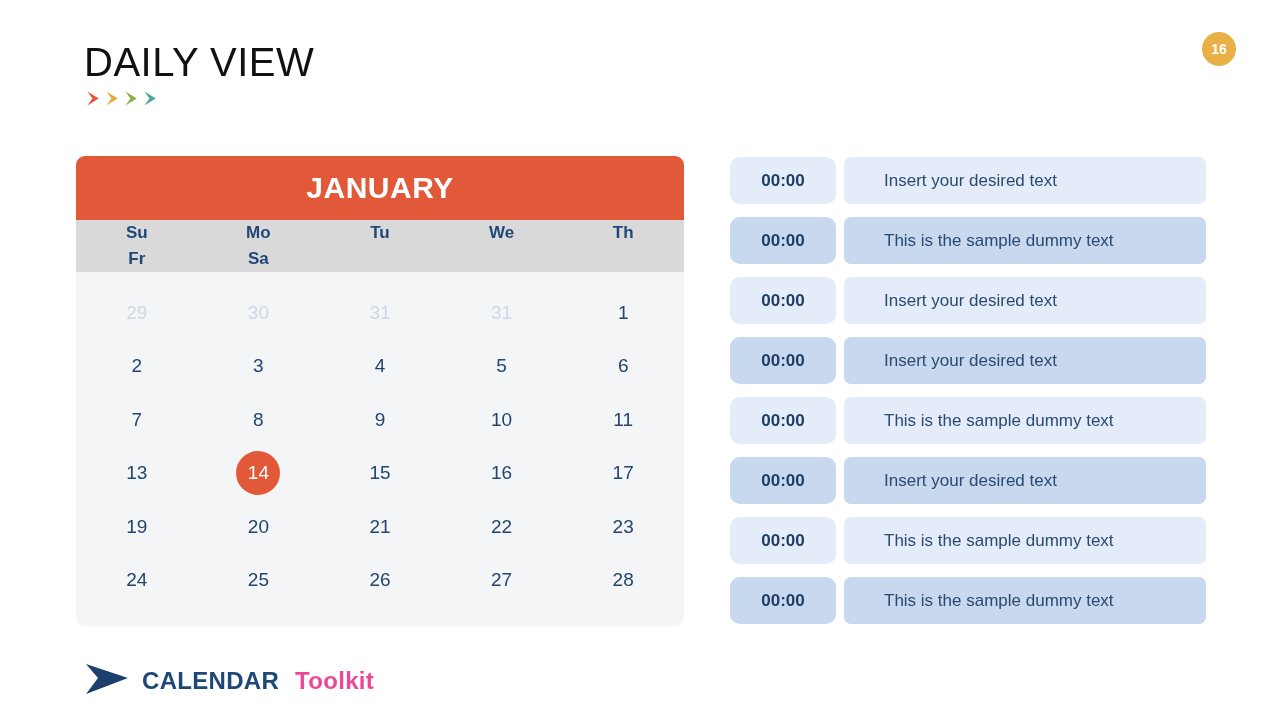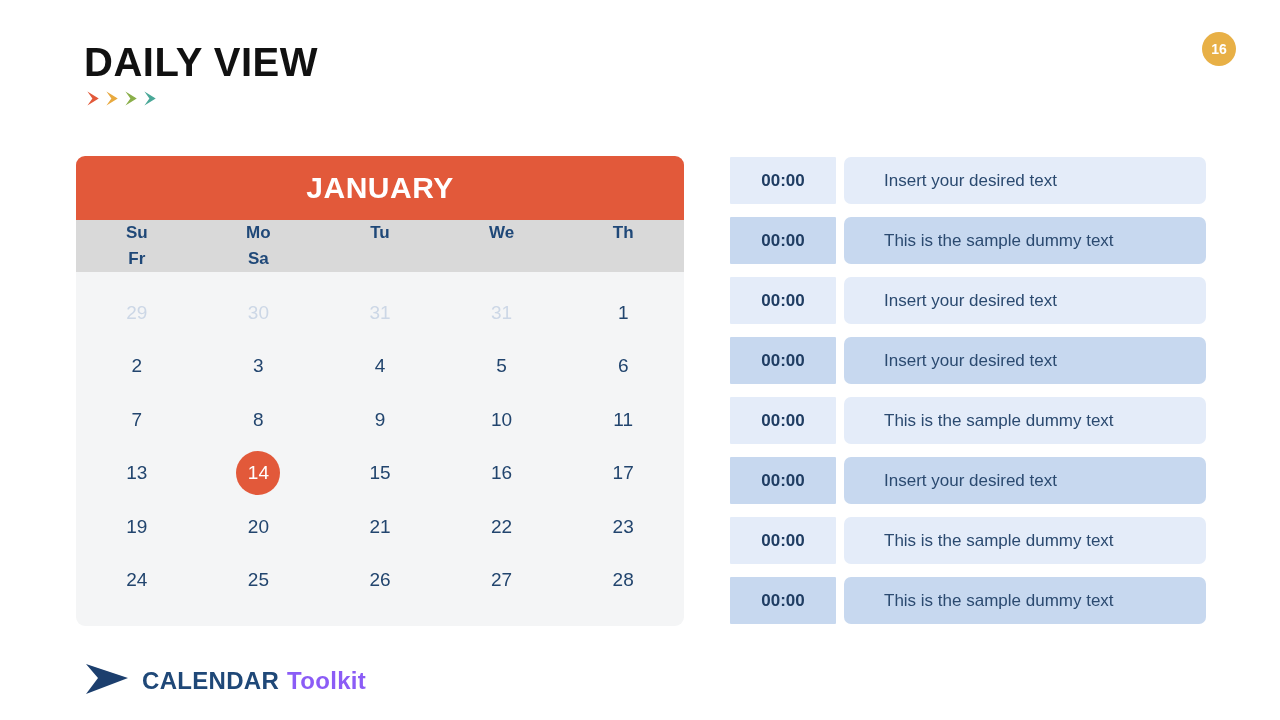--- a/index.html
+++ b/index.html
@@ -15,21 +15,21 @@
     font-family: "Liberation Sans", sans-serif;
     color: #22405f;
   }
 
   
   .slide-title {
     position: absolute;
     left: 84px;
     top: 42px;
     font-size: 40px;
-    font-weight: bold;
+    font-weight: normal;
     letter-spacing: 0.5px;
     color: #111111;
     line-height: 1;
   }
 
   .chevron-row {
     position: absolute;
     left: 86px;
     top: 90px;
     display: flex;
@@ -130,21 +130,21 @@
     flex-direction: column;
     gap: 13px;
   }
   .sched-row {
     display: flex;
     gap: 8px;
     height: 47px;
   }
   .sched-time {
     width: 106px;
-    border-radius: 1px;
+    border-radius: 10px;
     display: flex;
     align-items: center;
     justify-content: center;
     font-size: 17px;
     font-weight: bold;
     color: #1f3d63;
   }
   .sched-text {
     flex: 1;
     border-radius: 7px;
@@ -167,21 +167,21 @@
     display: flex;
     align-items: center;
     gap: 12px;
   }
   .footer-text {
     font-size: 24px;
     font-weight: bold;
     letter-spacing: 0.3px;
   }
   .footer-main { color: #1f4878; }
-  .footer-sub { color: #8b5cf6; margin-left: 8px; }
+  .footer-sub { color: #ec4899; margin-left: 16px; }
 </style>
 </head>
 <body>
 
 <div class="slide-title">DAILY VIEW</div>
 
 <div class="chevron-row" id="chevron-row">
     <svg class="chev" viewBox="0 0 12 12">
       <path d="M1 1 L9 6 L1 11 L4.5 6 Z" fill="#e2593a"></path>
     </svg>

